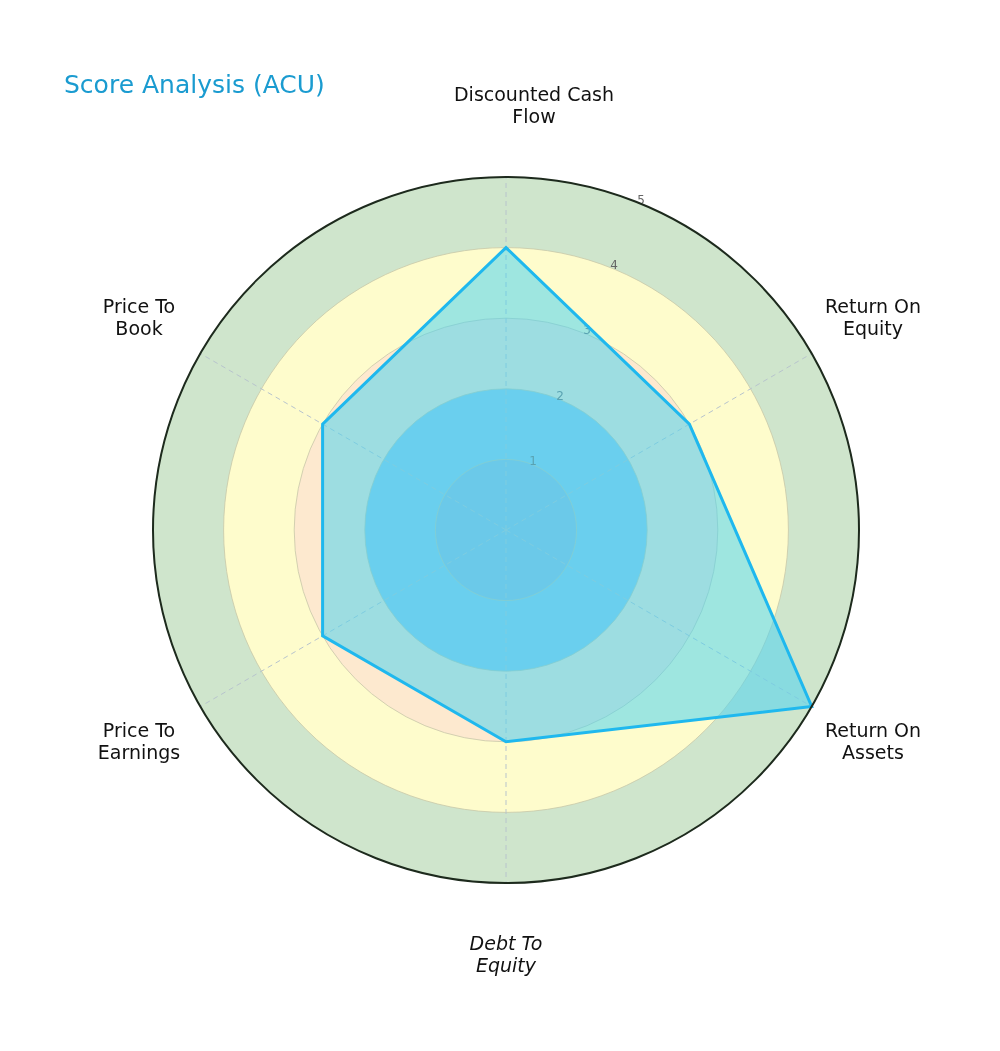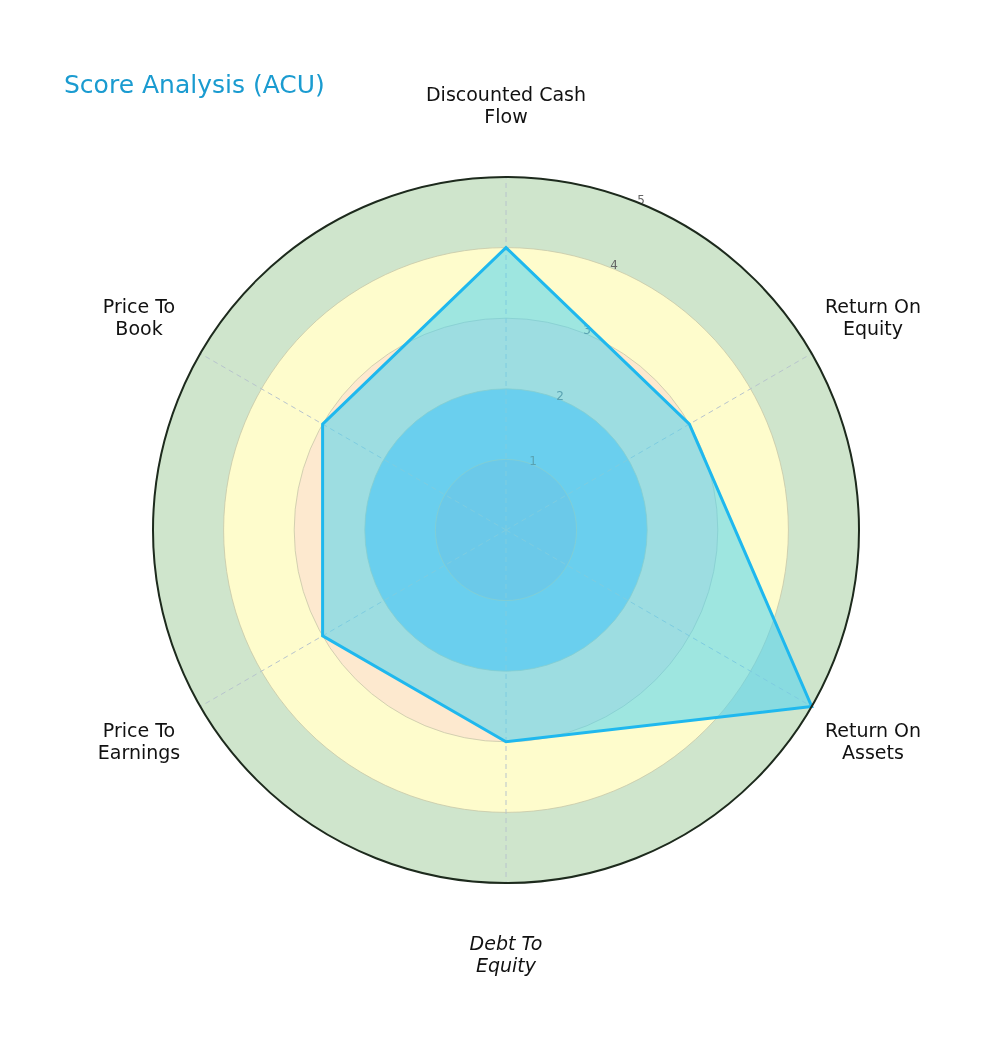--- a/index.html
+++ b/index.html
@@ -32,21 +32,21 @@
       <text x="560.0349006499507" y="399.5482100094063" font-size="12" fill="#666" font-family="DejaVu Sans, sans-serif" text-anchor="middle">2</text>
       <text x="587.0523509749261" y="334.32231501410945" font-size="12" fill="#666" font-family="DejaVu Sans, sans-serif" text-anchor="middle">3</text>
       <text x="614.0698012999013" y="269.09642001881264" font-size="12" fill="#666" font-family="DejaVu Sans, sans-serif" text-anchor="middle">4</text>
       <text x="641.0872516248767" y="203.87052502351577" font-size="12" fill="#666" font-family="DejaVu Sans, sans-serif" text-anchor="middle">5</text>
     </g>
   <polygon id="poly" fill="#4fd3f0" fill-opacity="0.55" stroke="#1fb8ee" stroke-width="3" stroke-linejoin="miter" points="506.0,247.6 689.4,424.1 811.7,706.5 506.0,741.8 322.6,635.9 322.6,424.1"></polygon>
   <circle cx="506" cy="530" r="353" fill="none" stroke="#1d2a1d" stroke-width="2"></circle>
 </svg>
 
 <div class="title">Score Analysis (ACU)</div>
-<div class="axis-label" style="left:506px;top:83px;">Discounted Cash
+<div class="axis-label" style="left:534px;top:83px;">Discounted Cash
 Flow</div>
 <div class="axis-label" style="left:873px;top:295px;">Return On
 Equity</div>
 <div class="axis-label" style="left:873px;top:719px;">Return On
 Assets</div>
 <div class="axis-label" style="left:506px;top:932px;font-style:italic;">Debt To
 Equity</div>
 <div class="axis-label" style="left:139px;top:719px;">Price To
 Earnings</div>
 <div class="axis-label" style="left:139px;top:295px;">Price To

